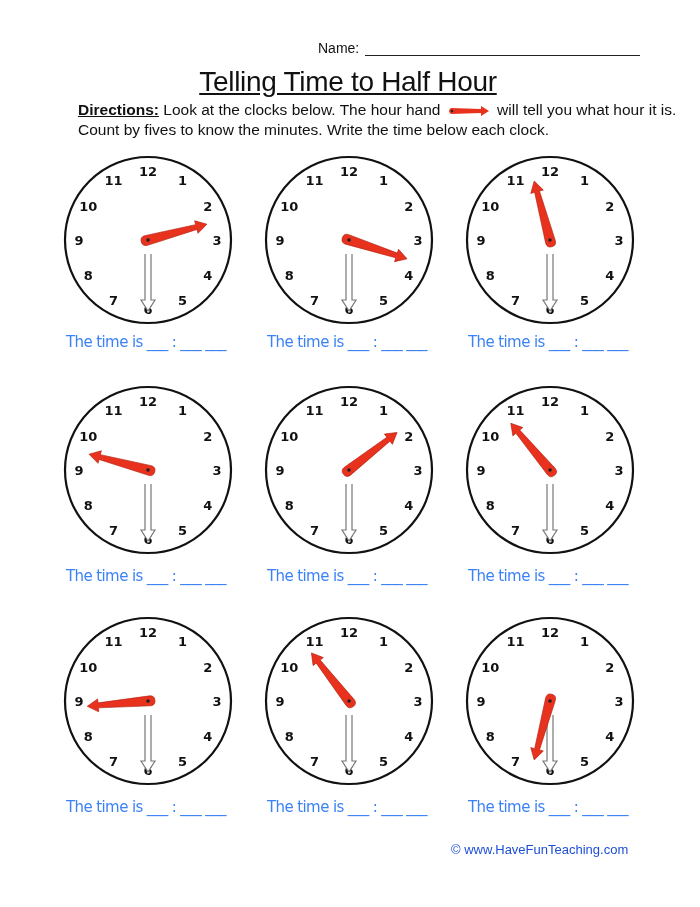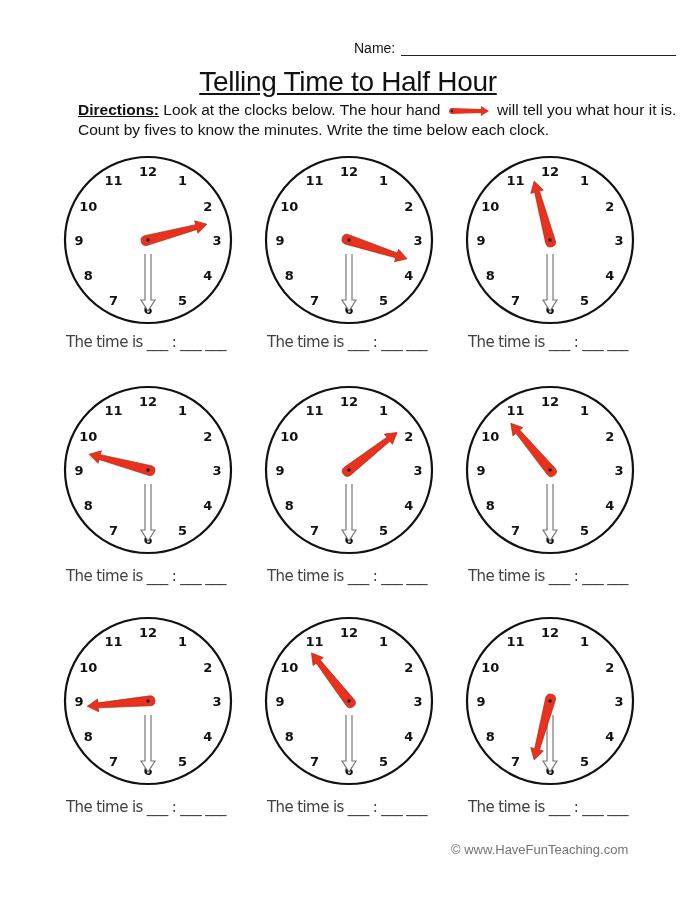--- a/index.html
+++ b/index.html
@@ -1,25 +1,25 @@
 <!DOCTYPE html>
 <html><head>
 <meta charset="utf-8">
 <style>
   html, body { margin:0; padding:0; background:#fff; }
   body { width:700px; height:907px; position:relative; overflow:hidden; font-family:"Liberation Sans", sans-serif; color:#111; }
-  .name-row { position:absolute; top:40px; left:318px; font-size:14px; display:flex; align-items:flex-end;margin-left:36px; }
+  .name-row { position:absolute; top:40px; left:318px; font-size:14px; display:flex; align-items:flex-end; }
   .name-line { display:inline-block; width:275px; border-bottom:1.2px solid #222; margin-left:6px; height:14px; }
   .title { position:absolute; top:66px; left:0; width:696px; text-align:center; font-size:28px; text-decoration:underline; letter-spacing:-0.3px; }
   .directions { position:absolute; top:100px; left:62px; width:600px; font-size:15.5px; line-height:20px;margin-left:16px; }
   .directions b { text-decoration:underline; }
   .inline-hand { display:inline-block; vertical-align:middle; margin:0 2px; }
   svg.clocks { position:absolute; left:0; top:0; }
-  .caption { position:absolute; font-size:15px; color:#404040; font-family:"DejaVu Sans", sans-serif; letter-spacing:-0.6px; }
-  .footer { position:absolute; top:842px; left:451px; font-size:13px; color:#737373; }
+  .caption { position:absolute; font-size:15px; color:#3b82f6; font-family:"DejaVu Sans", sans-serif; letter-spacing:-0.6px; }
+  .footer { position:absolute; top:842px; left:451px; font-size:13px; color:#1d4ed8; }
 </style>
 </head>
 <body>
 
 <div class="name-row">
   <span>Name:</span>
   <span class="name-line"></span>
 </div>
 
 <div class="title">Telling Time to Half Hour</div>

